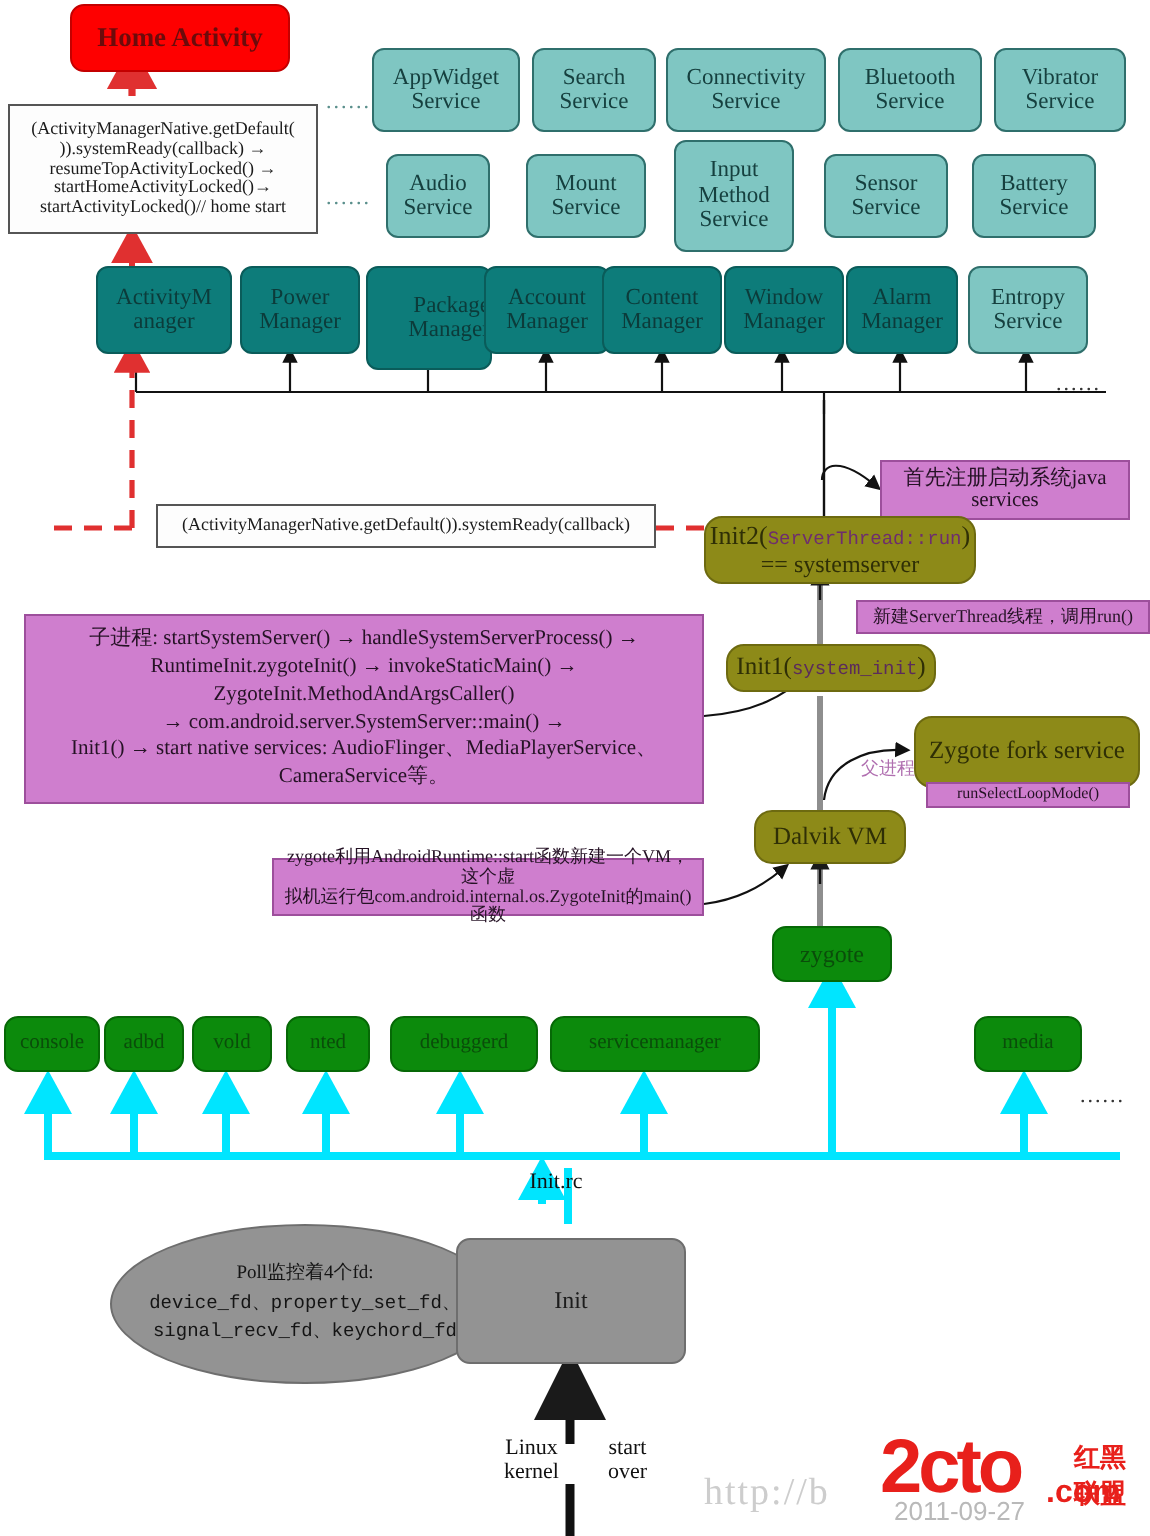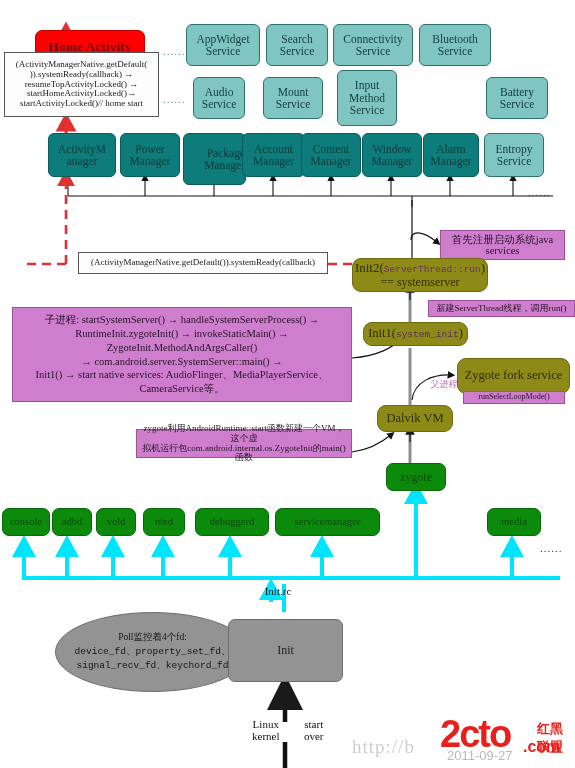--- a/index.html
+++ b/index.html
@@ -140,21 +140,21 @@
 
     <path d="M416,578 L416,492" stroke="#00e5ff" stroke-width="4" fill="none" marker-end="url(#ah-cyan)"></path>
 
     <path d="M284,612 L284,584" stroke="#00e5ff" stroke-width="4" fill="none"></path>
     <path d="M271,602 L271,588" stroke="#00e5ff" stroke-width="4" fill="none" marker-end="url(#ah-cyan)"></path>
 
     <path d="M285,722 L285,692" stroke="#111" stroke-width="4.5" fill="none" marker-end="url(#ah-grey)"></path>
     <path d="M285,768 L285,742" stroke="#111" stroke-width="4.5" fill="none"></path>
   </svg>
 
-  <div class="node home" style="left:35px;top:2px;width:110px;height:34px;margin-top:28px;">
+  <div class="node home" style="left:35px;top:2px;width:110px;height:34px;">
     <span>Home Activity</span>
   </div>
 
   <div class="node wnote" style="left:4px;top:52px;width:155px;height:65px;flex-direction:column;justify-content:center;">
     <span>(ActivityManagerNative.getDefault(</span>
     <span>)).systemReady(callback) →</span>
     <span>resumeTopActivityLocked() →</span>
     <span>startHomeActivityLocked()→</span>
     <span>startActivityLocked()// home start</span>
   </div>
@@ -166,29 +166,35 @@
     </div>
   <div class="node svc" style="left:266px;top:24px;width:62px;height:42px;">
     <span>Search Service</span>
     </div>
   <div class="node svc" style="left:333px;top:24px;width:80px;height:42px;">
     <span>Connectivity Service</span>
     </div>
   <div class="node svc" style="left:419px;top:24px;width:72px;height:42px;">
     <span>Bluetooth Service</span>
     </div>
+  <div class="node svc" style="left:497px;top:24px;width:66px;height:42px;">
+    <span>Vibrator Service</span>
+    </div>
 
   <div class="node svc" style="left:193px;top:77px;width:52px;height:42px;">
     <span>Audio Service</span>
     </div>
   <div class="node svc" style="left:263px;top:77px;width:60px;height:42px;">
     <span>Mount Service</span>
     </div>
   <div class="node svc" style="left:337px;top:70px;width:60px;height:56px;">
     <span>Input Method Service</span>
+    </div>
+  <div class="node svc" style="left:412px;top:77px;width:62px;height:42px;">
+    <span>Sensor Service</span>
     </div>
   <div class="node svc" style="left:486px;top:77px;width:62px;height:42px;">
     <span>Battery Service</span>
     </div>
 
   <div class="node mgr" style="left:48px;top:133px;width:68px;height:44px;">
     <span>ActivityM anager</span>
     </div>
   <div class="node mgr" style="left:120px;top:133px;width:60px;height:44px;">
     <span>Power Manager</span>

